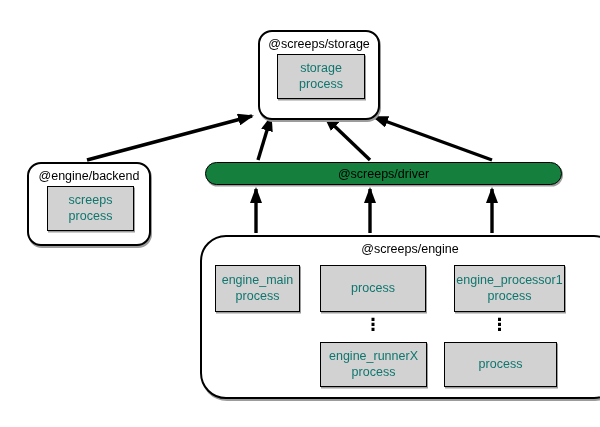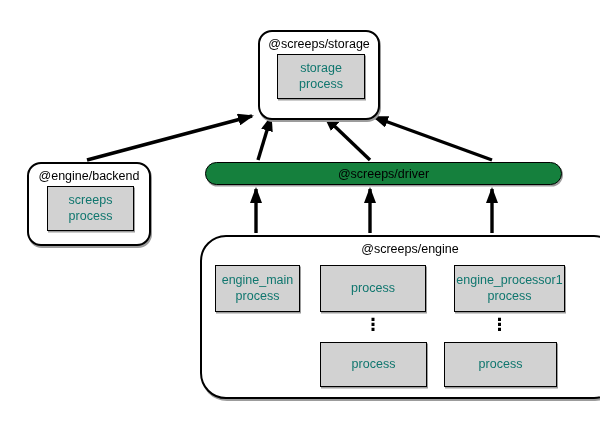--- a/index.html
+++ b/index.html
@@ -130,20 +130,21 @@
 
     <div class="proc-box" style="left:252px; top:28px; width:111px; height:47px;">
       <span>engine_processor1</span>
       <span>process</span>
     </div>
 
     <div class="ellipsis" style="left:118px; top:79px; width:106px;">⋮</div>
     <div class="ellipsis" style="left:242px; top:79px; width:111px;">⋮</div>
 
     <div class="proc-box" style="left:118px; top:105px; width:107px; height:45px;">
+      <span>engine_runnerX</span>
       <span>process</span>
     </div>
 
     <div class="proc-box" style="left:242px; top:105px; width:113px; height:45px;">
       <span>process</span>
     </div>
   </div>
 
 </div>
 

